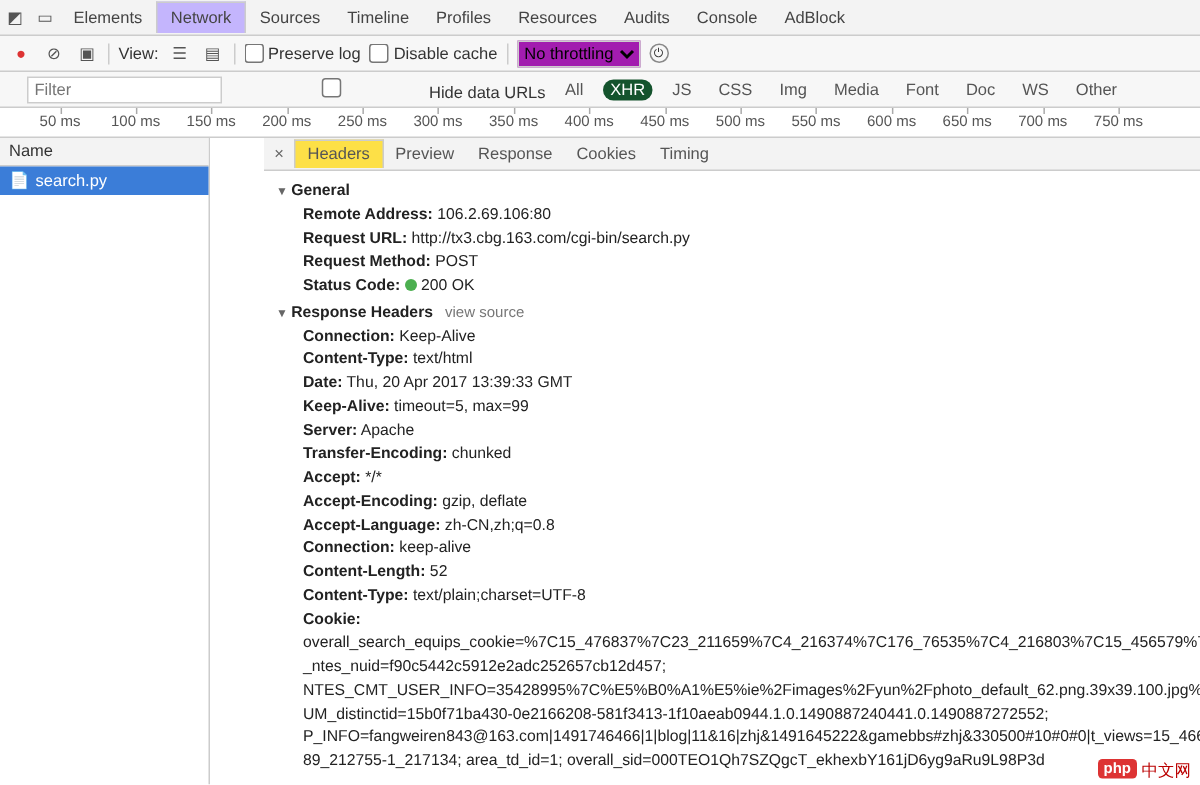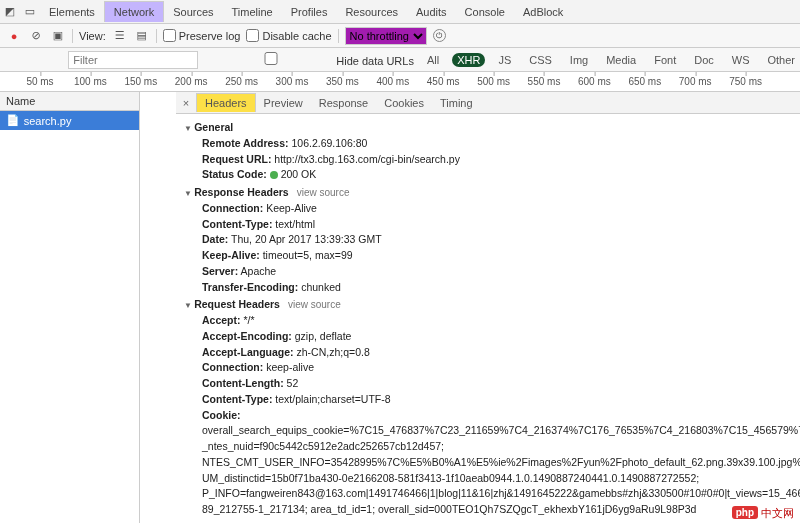--- a/index.html
+++ b/index.html
@@ -7,21 +7,21 @@
 .top-tabs { display: flex; align-items: center; height: 24px; background: #f3f3f3; border-bottom: 1px solid #ccc; }
 .top-tabs .icon-btn { width: 20px; height: 20px; display: flex; align-items: center; justify-content: center; color: #555; }
 .top-tabs .tab { padding: 4px 9px; cursor: default; color: #444; font-size: 11px; }
 .top-tabs .tab.active { background: #c4b5fd; border-top: 1px solid #ccc; border-left: 1px solid #ccc; border-right: 1px solid #ccc; }
 .toolbar { display: flex; align-items: center; height: 24px; background: #f7f7f7; border-bottom: 1px solid #ccc; padding: 0 6px; gap: 6px; }
 .toolbar .tb-icon { width: 16px; height: 16px; display: flex; align-items: center; justify-content: center; color: #555; }
 .toolbar .sep { width: 1px; height: 14px; background: #ccc; }
 .toolbar label { display: flex; align-items: center; gap: 3px; font-size: 11px; color: #333; }
 .toolbar select { font-size: 11px; border: 1px solid #ccc; background: #a21caf; height: 18px; }
 .toolbar .circ { border: 1px solid #888; border-radius: 50%; width: 13px; height: 13px; display: inline-flex; align-items: center; justify-content: center; font-size: 8px; }
-.filter-row { display: flex; align-items: center; height: 24px; background: #f7f7f7; border-bottom: 1px solid #ccc; padding: 0 0; gap: 8px; justify-content: flex-end; }
+.filter-row { display: flex; align-items: center; height: 24px; background: #f7f7f7; border-bottom: 1px solid #ccc; padding: 0 18px; gap: 8px; }
 .filter-row input { border: 1px solid #ccc; font-size: 11px; padding: 2px 4px; width: 130px; }
 .filter-row .ftype { font-size: 11px; color: #555; padding: 1px 5px; border-radius: 8px; cursor: default; }
 .filter-row .ftype.active { background: #14532d; color: #fff; }
 .timeline { height: 20px; border-bottom: 1px solid #ccc; position: relative; padding-top: 4px; }
 .timeline .tick { position: absolute; font-size: 10px; color: #555; transform: translateX(-50%); top: 4px; }
 .timeline .tick::before { content: ''; position: absolute; left: 50%; top: -4px; width: 1px; height: 4px; background: #aaa; }
 .main { display: flex; height: calc(523px - 92px); gap: 36px; }
 .left-panel { width: 140px; border-right: 1px solid #ccc; }
 .left-panel .hdr { background: #f3f3f3; padding: 3px 6px; border-bottom: 1px solid #ccc; font-size: 11px; }
 .left-panel .file { background: #3b7dd8; color: #fff; padding: 3px 6px; font-size: 11px; display: flex; align-items: center; gap: 4px; }
@@ -126,31 +126,31 @@
       <span class="stab active">Headers</span>
       <span class="stab">Preview</span>
       <span class="stab">Response</span>
       <span class="stab">Cookies</span>
       <span class="stab">Timing</span>
     </div>
     <div class="details">
       <div class="section-title">General</div>
       <div class="kv"><span class="k">Remote Address:</span> <span>106.2.69.106:80</span></div>
       <div class="kv"><span class="k">Request URL:</span> <span>http://tx3.cbg.163.com/cgi-bin/search.py</span></div>
+      <div class="kv"><span class="k">Request Method:</span> <span>POST</span></div>
       <div class="kv"><span class="k">Status Code:</span> <span class="dot-green"></span><span>200 OK</span></div>
 
       <div class="section-title"><span>Response Headers</span><span class="src-link">view source</span></div>
       <div class="kv"><span class="k">Connection:</span> <span>Keep-Alive</span></div>
       <div class="kv"><span class="k">Content-Type:</span> <span>text/html</span></div>
       <div class="kv"><span class="k">Date:</span> <span>Thu, 20 Apr 2017 13:39:33 GMT</span></div>
       <div class="kv"><span class="k">Keep-Alive:</span> <span>timeout=5, max=99</span></div>
       <div class="kv"><span class="k">Server:</span> <span>Apache</span></div>
       <div class="kv"><span class="k">Transfer-Encoding:</span> <span>chunked</span></div>
 
-      <div class="section-title"><span>Request Headers</span><span class="src-link">view source</span></div>
       <div class="kv"><span class="k">Accept:</span> <span>*/*</span></div>
       <div class="kv"><span class="k">Accept-Encoding:</span> <span>gzip, deflate</span></div>
       <div class="kv"><span class="k">Accept-Language:</span> <span>zh-CN,zh;q=0.8</span></div>
       <div class="kv"><span class="k">Connection:</span> <span>keep-alive</span></div>
       <div class="kv"><span class="k">Content-Length:</span> <span>52</span></div>
       <div class="kv"><span class="k">Content-Type:</span> <span>text/plain;charset=UTF-8</span></div>
       <div class="kv"><span class="k">Cookie:</span> <span>overall_search_equips_cookie=%7C15_476837%7C23_211659%7C4_216374%7C176_76535%7C4_216803%7C15_456579%7C171_75619%7C4_214358%7C15_47963s_nnid=f90c5442c5912e2adc252657cb12d457,1487860049616; _ntes_nuid=f90c5442c5912e2adc252657cb12d457; NTES_CMT_USER_INFO=35428995%7C%E5%B0%A1%E5%ie%2Fimages%2Fyun%2Fphoto_default_62.png.39x39.100.jpg%7Cfalse%7CZmFuZ3dlaXJlbjg0M0AxNjMuY29t; UM_distinctid=15b0f71ba430-0e2166208-581f3413-1f10aeab0944.1.0.1490887240441.0.1490887272552; P_INFO=fangweiren843@163.com|1491746466|1|blog|11&amp;16|zhj&amp;1491645222&amp;gamebbs#zhj&amp;330500#10#0#0|t_views=15_466493-89_212755-1_217134; area_td_id=1; overall_sid=000TEO1Qh7SZQgcT_ekhexbY161jD6yg9aRu9L98P3d</span></div>
 
     </div>
   </div>

